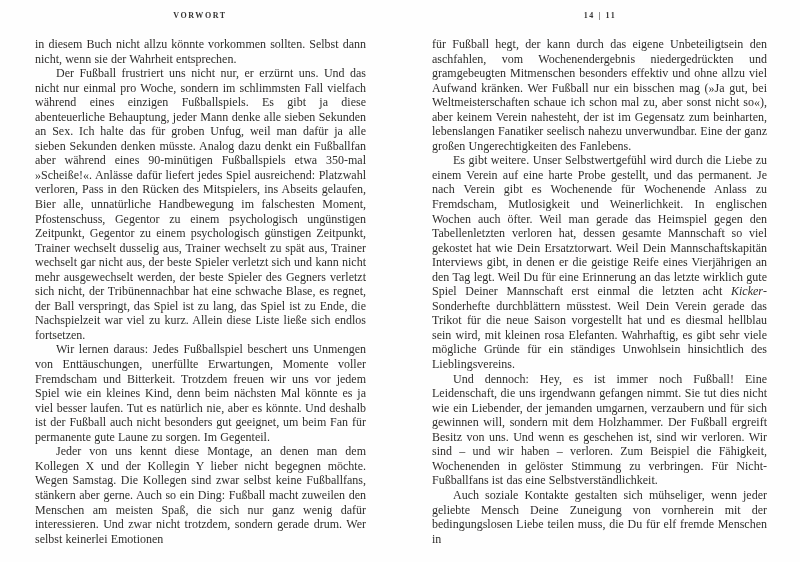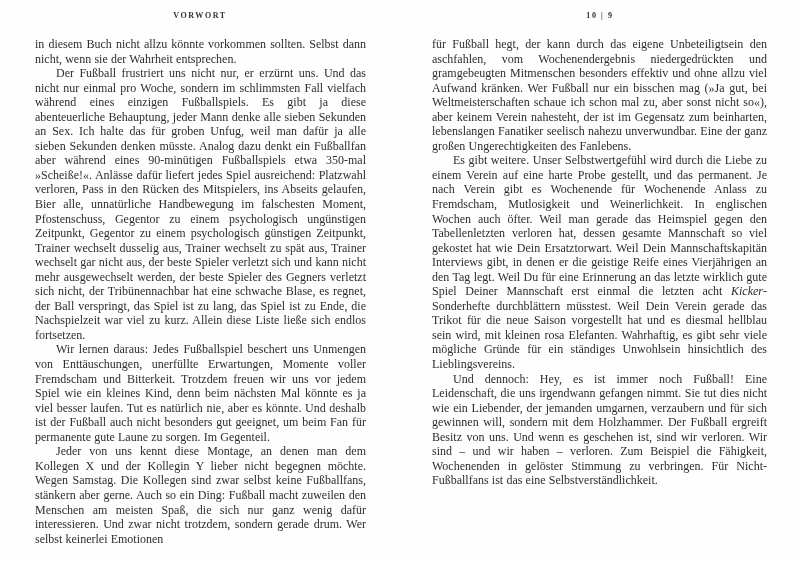--- a/index.html
+++ b/index.html
@@ -66,21 +66,22 @@
     <div class="running-head">VORWORT</div>
     <div class="body-text">
         <p><span>in diesem Buch nicht allzu könnte vorkommen sollten. Selbst dann nicht, wenn sie der Wahrheit entsprechen.</span></p>
         <p class="indent"><span>Der Fußball frustriert uns nicht nur, er erzürnt uns. Und das nicht nur einmal pro Woche, sondern im schlimmsten Fall vielfach während eines einzigen Fußballspiels. Es gibt ja diese abenteuerliche Behauptung, jeder Mann denke alle sieben Sekunden an Sex. Ich halte das für groben Unfug, weil man dafür ja alle sieben Sekunden denken müsste. Analog dazu denkt ein Fußballfan aber während eines 90-minütigen Fußballspiels etwa 350-mal »Scheiße!«. Anlässe dafür liefert jedes Spiel ausreichend: Platzwahl verloren, Pass in den Rücken des Mitspielers, ins Abseits gelaufen, Bier alle, unnatürliche Handbewegung im falschesten Moment, Pfostenschuss, Gegentor zu einem psychologisch ungünstigen Zeitpunkt, Gegentor zu einem psychologisch günstigen Zeitpunkt, Trainer wechselt dusselig aus, Trainer wechselt zu spät aus, Trainer wechselt gar nicht aus, der beste Spieler verletzt sich und kann nicht mehr ausgewechselt werden, der beste Spieler des Gegners verletzt sich nicht, der Tribünennachbar hat eine schwache Blase, es regnet, der Ball verspringt, das Spiel ist zu lang, das Spiel ist zu Ende, die Nachspielzeit war viel zu kurz. Allein diese Liste ließe sich endlos fortsetzen.</span></p>
         <p class="indent"><span>Wir lernen daraus: Jedes Fußballspiel beschert uns Unmengen von Enttäuschungen, unerfüllte Erwartungen, Momente voller Fremdscham und Bitterkeit. Trotzdem freuen wir uns vor jedem Spiel wie ein kleines Kind, denn beim nächsten Mal könnte es ja viel besser laufen. Tut es natürlich nie, aber es könnte. Und deshalb ist der Fußball auch nicht besonders gut geeignet, um beim Fan für permanente gute Laune zu sorgen. Im Gegenteil.</span></p>
         <p class="indent"><span>Jeder von uns kennt diese Montage, an denen man dem Kollegen X und der Kollegin Y lieber nicht begegnen möchte. Wegen Samstag. Die Kollegen sind zwar selbst keine Fußballfans, stänkern aber gerne. Auch so ein Ding: Fußball macht zuweilen den Menschen am meisten Spaß, die sich nur ganz wenig dafür interessieren. Und zwar nicht trotzdem, sondern gerade drum. Wer selbst keinerlei Emotionen</span></p>
       </div>
   </div>
 
   <div class="page page-right">
-    <div class="running-head">10 | 9</div>
+    <div class="running-head">14 | 11</div>
     <div class="body-text">
         <p><span>für Fußball hegt, der kann durch das eigene Unbeteiligtsein den aschfahlen, vom Wochenendergebnis niedergedrückten und gramgebeugten Mitmenschen besonders effektiv und ohne allzu viel Aufwand kränken. Wer Fußball nur ein bisschen mag (»Ja gut, bei Weltmeisterschaften schaue ich schon mal zu, aber sonst nicht so«), aber keinem Verein nahesteht, der ist im Gegensatz zum beinharten, lebenslangen Fanatiker seelisch nahezu unverwundbar. Eine der ganz großen Ungerechtigkeiten des Fanlebens.</span></p>
         <p class="indent"><span>Es gibt weitere. Unser Selbstwertgefühl wird durch die Liebe zu einem Verein auf eine harte Probe gestellt, und das permanent. Je nach Verein gibt es Wochenende für Wochenende Anlass zu Fremdscham, Mutlosigkeit und Weinerlichkeit. In englischen Wochen auch öfter. Weil man gerade das Heimspiel gegen den Tabellenletzten verloren hat, dessen gesamte Mannschaft so viel gekostet hat wie Dein Ersatztorwart. Weil Dein Mannschaftskapitän Interviews gibt, in denen er die geistige Reife eines Vierjährigen an den Tag legt. Weil Du für eine Erinnerung an das letzte wirklich gute Spiel Deiner Mannschaft erst einmal die letzten acht </span><em>Kicker</em><span>-Sonderhefte durchblättern müsstest. Weil Dein Verein gerade das Trikot für die neue Saison vorgestellt hat und es diesmal hellblau sein wird, mit kleinen rosa Elefanten. Wahrhaftig, es gibt sehr viele mögliche Gründe für ein ständiges Unwohlsein hinsichtlich des Lieblingsvereins.</span></p>
         <p class="indent"><span>Und dennoch: Hey, es ist immer noch Fußball! Eine Leidenschaft, die uns irgendwann gefangen nimmt. Sie tut dies nicht wie ein Liebender, der jemanden umgarnen, verzaubern und für sich gewinnen will, sondern mit dem Holzhammer. Der Fußball ergreift Besitz von uns. Und wenn es geschehen ist, sind wir verloren. Wir sind – und wir haben – verloren. Zum Beispiel die Fähigkeit, Wochenenden in gelöster Stimmung zu verbringen. Für Nicht-Fußballfans ist das eine Selbstverständlichkeit.</span></p>
+        <p class="indent"><span>Auch soziale Kontakte gestalten sich mühseliger, wenn jeder geliebte Mensch Deine Zuneigung von vornherein mit der bedingungslosen Liebe teilen muss, die Du für elf fremde Menschen in</span></p>
       </div>
   </div>
 
 </div>
 
 </body></html>

